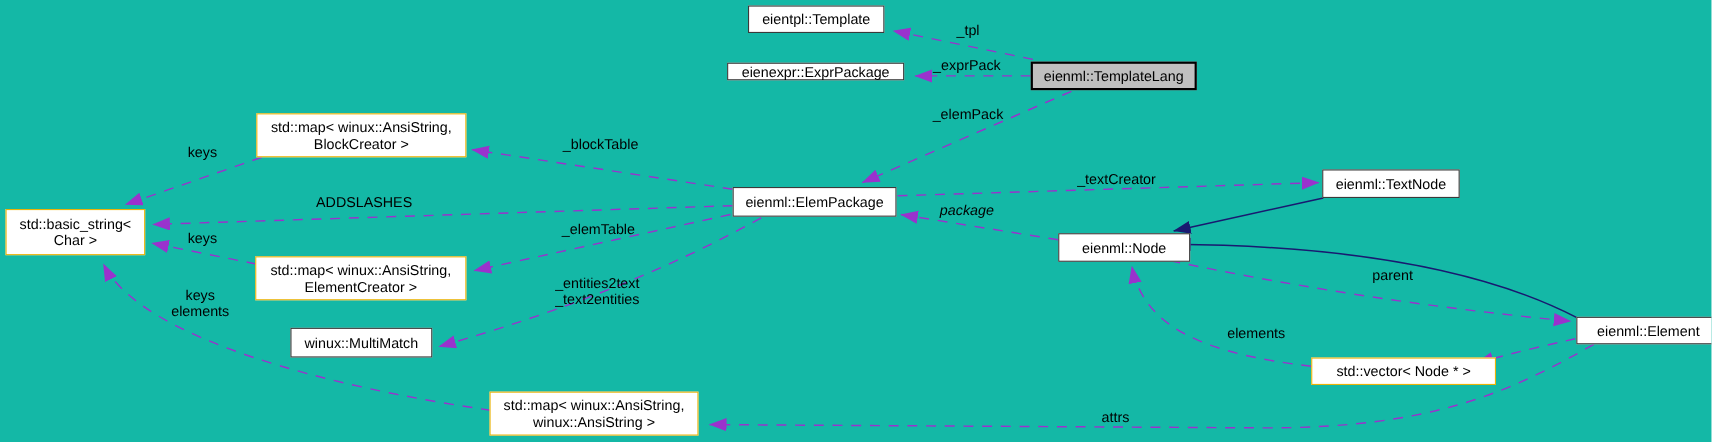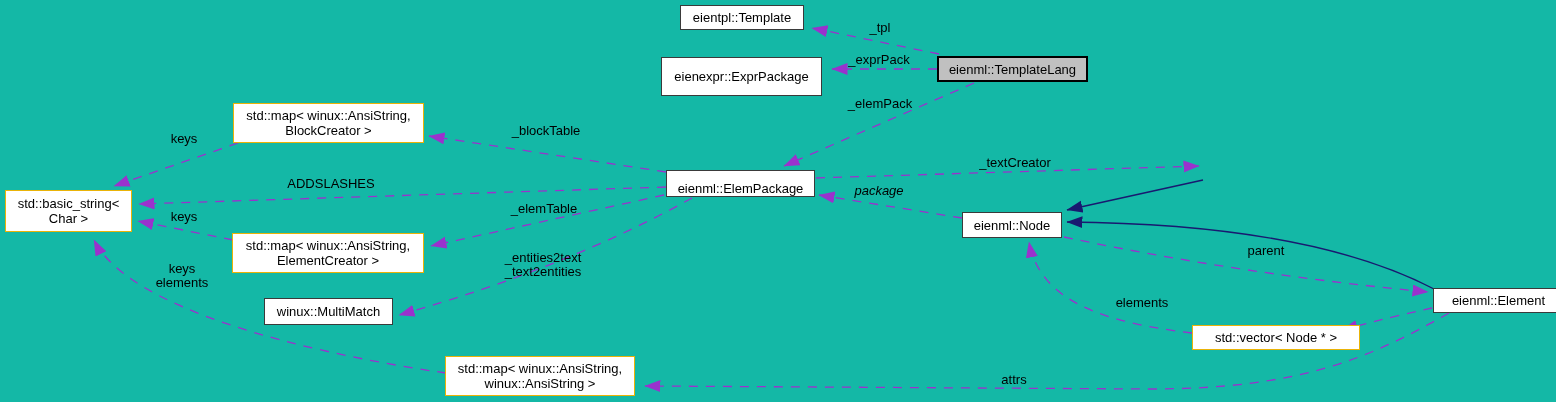--- a/index.html
+++ b/index.html
@@ -99,30 +99,33 @@
     </div>
     <div class="edge-label" style="left: 1460px; top: 305px;">
       <div>children</div>
     </div>
     <div class="edge-label" style="left: 1014px; top: 380px;">
       <div>attrs</div>
     </div>
     <div class="node documented" style="left: 680px; top: 5px; width: 124px; height: 25px;">
       <div>eientpl::Template</div>
     </div>
-    <div class="node documented" style="left: 661px; top: 57px; width: 161px; height: 39px;">
+    <div class="node documented" style="left: 661px; top: 57px; width: 161px; height: 16px;">
       <div>eienexpr::ExprPackage</div>
     </div>
     <div class="node current" style="left: 937px; top: 56px; width: 151px; height: 26px;">
       <div>eienml::TemplateLang</div>
     </div>
-    <div class="node documented" style="left: 666px; top: 170px; width: 149px; height: 27px; justify-content: flex-end;">
+    <div class="node documented" style="left: 666px; top: 170px; width: 149px; height: 27px;">
       <div>eienml::ElemPackage</div>
     </div>
-    <div class="node documented" style="left: 962px; top: 212px; width: 100px; height: 26px; text-align: center;">
+    <div class="node documented" style="left: 1202px; top: 154px; width: 125px; height: 26px;">
+      <div>eienml::TextNode</div>
+    </div>
+    <div class="node documented" style="left: 962px; top: 212px; width: 120px; height: 26px; text-align: center;">
       <div>eienml::Node</div>
     </div>
     <div class="node documented" style="left: 1433px; top: 288px; width: 131px; height: 25px;">
       <div>eienml::Element</div>
     </div>
     <div class="node documented" style="left: 264px; top: 298px; width: 129px; height: 27px;">
       <div>winux::MultiMatch</div>
     </div>
     <div class="node external" style="left: 233px; top: 103px; width: 191px; height: 40px;">
       <div>std::map&lt; winux::AnsiString,</div>

